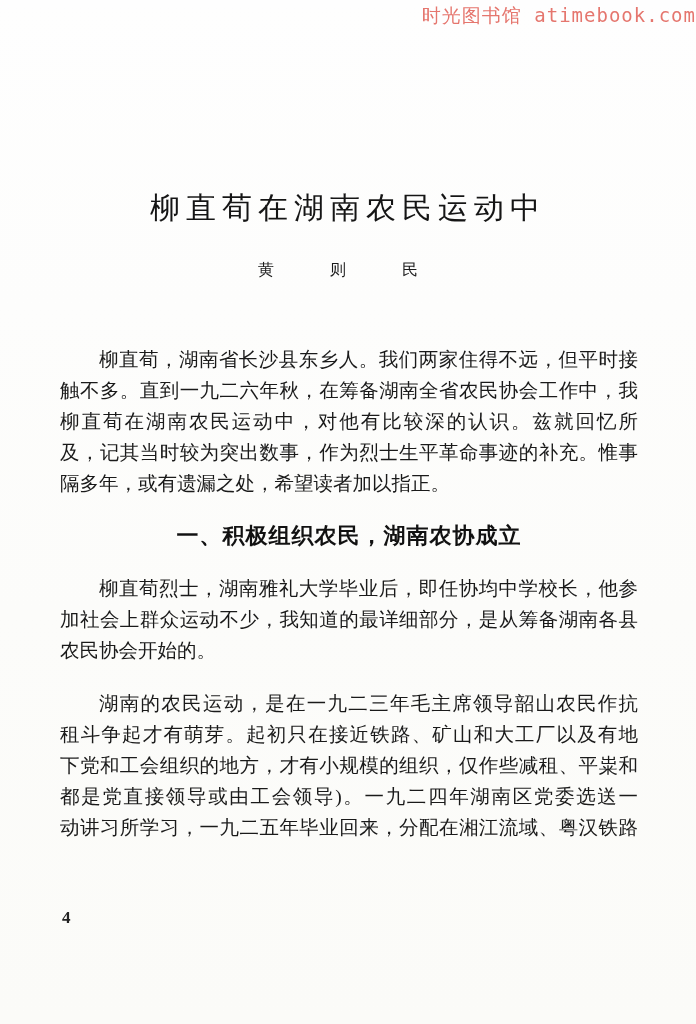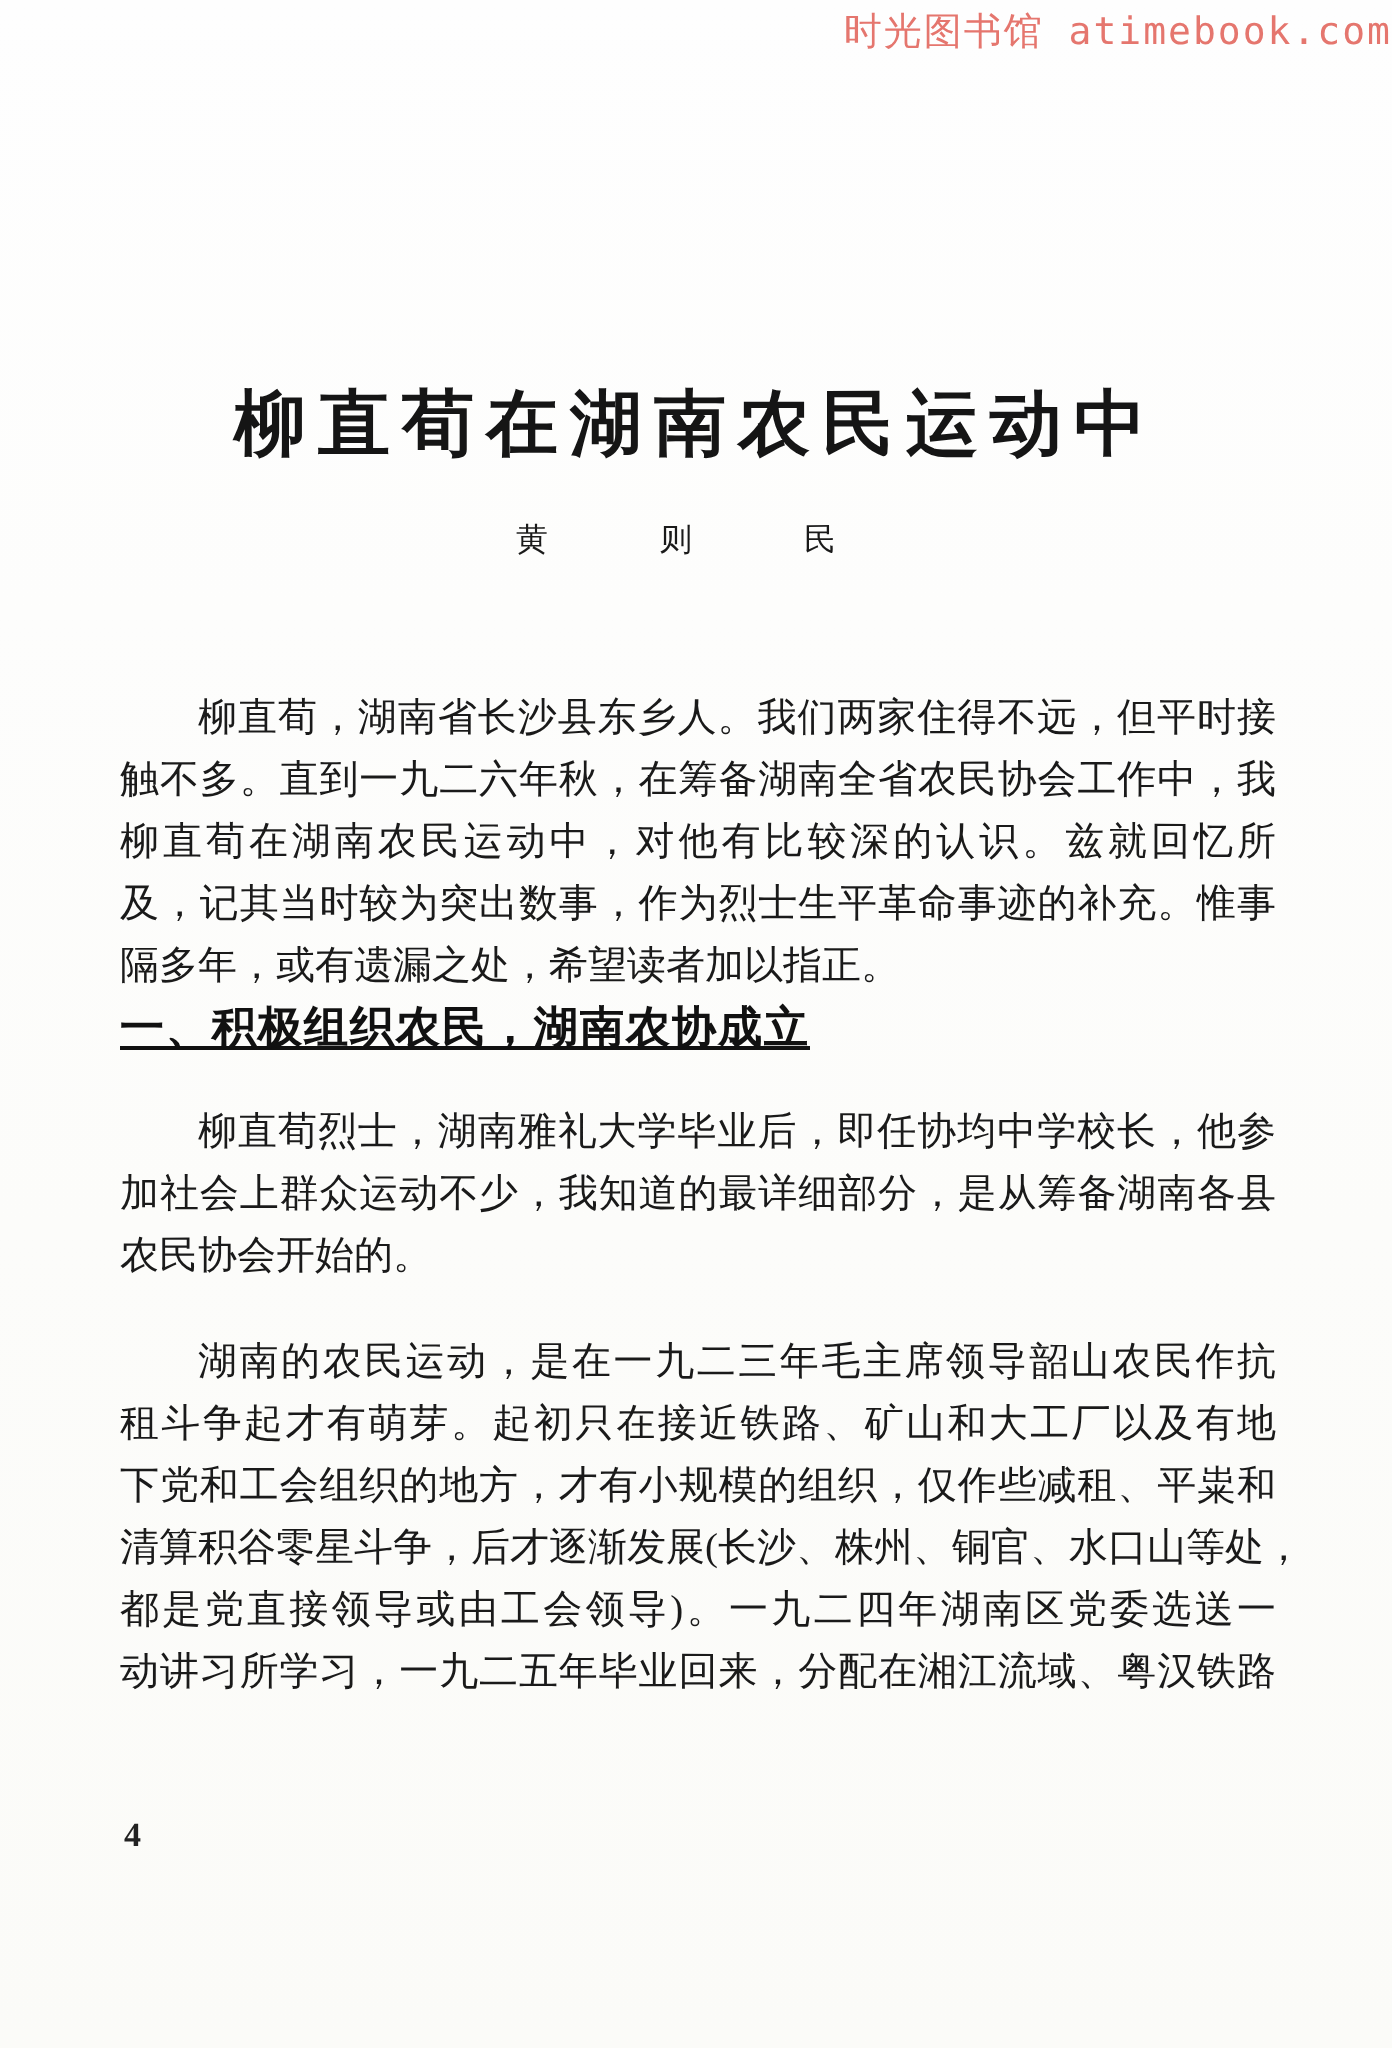--- a/index.html
+++ b/index.html
@@ -12,43 +12,43 @@
   .page{position:absolute;inset:0;background:linear-gradient(180deg,#fefefe 0%,#fcfcfa 60%,#fbfbf8 100%);}
   .watermark{
     position:absolute;top:3px;left:0;width:100%;
     text-align:right;padding-left:66px;box-sizing:border-box;
     font-family:"DejaVu Sans Mono","Liberation Mono",monospace;
     font-size:19px;letter-spacing:1px;color:#e5766e;
     white-space:nowrap;
   }
   .title{
     position:absolute;top:188px;left:0;width:100%;
-    text-align:center;font-size:36px;letter-spacing:6px;
-    font-weight:700;color:#151515;white-space:nowrap;
+    text-align:center;font-size:30px;letter-spacing:6px;
+    font-weight:400;color:#151515;white-space:nowrap;
   }
   .author{
     position:absolute;top:260px;left:0;width:100%;
     text-align:center;font-size:16px;letter-spacing:20px;
     color:#1a1a1a;white-space:nowrap;
   }
   .content{
     position:absolute;left:60px;top:322px;width:578px;
     font-size:19.5px;
   }
   .bodyline{
     height:31px;line-height:31px;
     text-align:justify;text-align-last:justify;
     white-space:nowrap;
   }
   .bodyline.first{text-indent:2em;margin-top:22px;}
   .bodyline.endline{text-align-last:left;}
   .section-heading{
-    margin-bottom:20px;height:30px;line-height:30px;
-    text-align:left;font-weight:bold;font-size:22px;letter-spacing:1px;
-    color:#111;white-space:nowrap;text-decoration:underline;
+    margin-top:22px;margin-bottom:20px;height:30px;line-height:30px;
+    text-align:center;font-weight:bold;font-size:22px;letter-spacing:1px;
+    color:#111;white-space:nowrap;
   }
   .para.p3{margin-top:8px;}
   .page-number{
     position:absolute;left:62px;top:908px;
     font-size:17px;font-weight:bold;color:#222;
   }
 </style>
 </head>
 <body>
 
@@ -75,21 +75,20 @@
     <div class="para p2">
         <div class="bodyline first">柳直荀烈士，湖南雅礼大学毕业后，即任协均中学校长，他参</div>
         <div class="bodyline">加社会上群众运动不少，我知道的最详细部分，是从筹备湖南各县</div>
         <div class="bodyline endline">农民协会开始的。</div>
       </div>
 
     <div class="para p3">
         <div class="bodyline first">湖南的农民运动，是在一九二三年毛主席领导韶山农民作抗</div>
         <div class="bodyline">租斗争起才有萌芽。起初只在接近铁路、矿山和大工厂以及有地</div>
         <div class="bodyline">下党和工会组织的地方，才有小规模的组织，仅作些减租、平粜和</div>
-        <div class="bodyline">清算积谷零星斗争，后才逐渐发展(长沙、株州、铜官、水口山等处，</div>
         <div class="bodyline">都是党直接领导或由工会领导)。一九二四年湖南区党委选送一</div>
         <div class="bodyline">动讲习所学习，一九二五年毕业回来，分配在湘江流域、粤汉铁路</div>
       </div>
 
   </div>
 
   <div class="page-number">4</div>
 
 </div>
 

